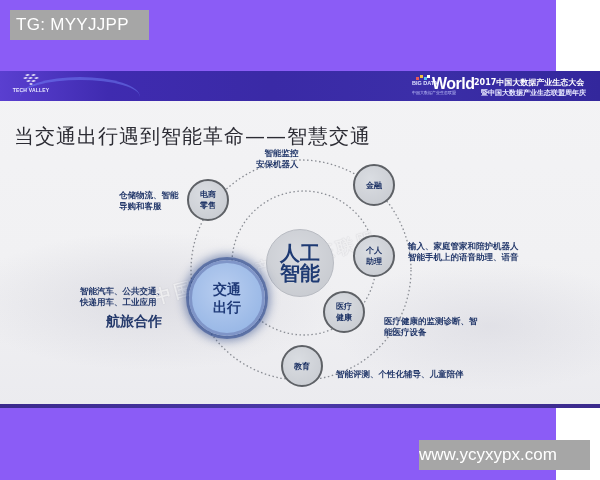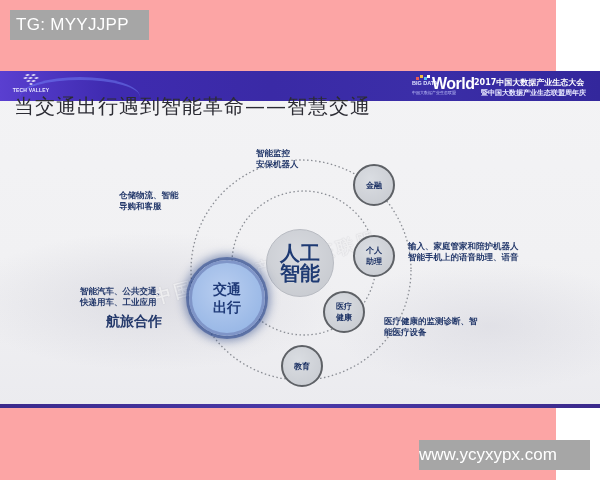--- a/index.html
+++ b/index.html
@@ -1,18 +1,18 @@
 <!DOCTYPE html>
 <html><head>
 <meta charset="utf-8">
 <style>
   * { margin:0; padding:0; box-sizing:border-box; }
   html, body { width:600px; height:480px; background:#ffffff; overflow:hidden;
     font-family:"DejaVu Sans","Liberation Sans",sans-serif; }
-  .stage { position:relative; width:556px; height:480px; background:#fca5a5; }
+  .stage { position:relative; width:556px; height:480px; background:#8b5cf6; }
 
   .tag-badge { position:absolute; left:10px; top:10px; width:139px; height:30px;
     background:#a6a6a6; color:#ffffff; font-family:"Liberation Sans",sans-serif;
     font-size:17px; line-height:30px; padding-left:6px; letter-spacing:0.3px; }
 
   .slide { position:absolute; left:0; top:71px; width:600px; height:337px;
     background:linear-gradient(180deg,#f3f3f5 0%,#f1f1f3 55%,#ebebef 100%); overflow:hidden; }
   .mist1 { position:absolute; left:-40px; top:160px; width:380px; height:140px;
     background:radial-gradient(ellipse at center, rgba(200,200,210,0.45), rgba(240,240,244,0) 70%); }
   .mist2 { position:absolute; left:330px; top:190px; width:320px; height:130px;
@@ -31,21 +31,21 @@
   .bd-word { position:absolute; left:0; top:5px; color:#dfe3ff; font-size:5.5px; font-weight:bold;
     font-family:"Liberation Sans",sans-serif; }
   .bd-world { position:absolute; left:20px; top:0px; color:#ffffff; font-size:16px; font-weight:bold;
     font-family:"Liberation Sans",sans-serif; letter-spacing:-0.5px; }
   .bd-sub { position:absolute; left:0; top:15px; color:#c8ccff; font-size:4px; white-space:nowrap; }
   .bd-dots { position:absolute; left:4px; top:0; width:14px; height:6px; }
 
   .conf1 { position:absolute; left:474px; top:6px; color:#ffffff; font-size:8px; font-weight:bold; white-space:nowrap; }
   .conf2 { position:absolute; left:457px; top:17px; color:#e8e8ff; font-size:7px; font-weight:bold; white-space:nowrap;margin-left:24px; }
 
-  .slide-title { position:absolute; left:14px; top:22px; color:#2c2c34; font-size:20px;
+  .slide-title { position:absolute; left:14px; top:52px; color:#2c2c34; font-size:20px;
     letter-spacing:1px; white-space:nowrap;text-align:center; }
 
   .bottom-line { position:absolute; left:0; top:333px; width:600px; height:4px;
     background:linear-gradient(90deg,#3b2a8c,#4a39a8,#3b2a8c); }
 
   svg.diagram { position:absolute; left:0; top:0; }
 
   .node { position:absolute; border-radius:50%; display:flex; align-items:center; justify-content:center;
     text-align:center; color:#1f3466; font-weight:bold; }
   .node.small { width:42px; height:42px; border:2.5px solid #5e6166;
@@ -133,26 +133,32 @@
           <div>交通</div>
       <div>出行</div>
         </div>
     </div>
     <div class="desc" style="left:80px; top:215px;">
       <div>智能汽车、公共交通、</div>
       <div>快递用车、工业应用</div>
     </div>
     <div class="desc big" style="left:106px; top:241px;">航旅合作</div>
 
+    <div class="node small" style="left:187px; top:108px;">
+      <div>
+          <div>电商</div>
+      <div>零售</div>
+        </div>
+    </div>
     <div class="desc" style="left:119px; top:119px;">
       <div>仓储物流、智能</div>
       <div>导购和客服</div>
     </div>
 
-    <div class="desc" style="left:256px; top:77px;">
+    <div class="desc" style="left:256px; top:77px;text-align:right;">
       <div>智能监控</div>
       <div>安保机器人</div>
     </div>
 
     <div class="node small" style="left:353px; top:93px;">
       <div>金融</div>
     </div>
 
     <div class="node small" style="left:353px; top:164px;">
       <div>
@@ -172,18 +178,21 @@
         </div>
     </div>
     <div class="desc" style="left:384px; top:245px;">
       <div>医疗健康的监测诊断、智</div>
       <div>能医疗设备</div>
     </div>
 
     <div class="node small" style="left:281px; top:274px;">
       <div>教育</div>
     </div>
+    <div class="desc" style="left:336px; top:298px;">
+      <div>智能评测、个性化辅导、儿童陪伴</div>
+    </div>
 
     <div class="bottom-line"></div>
   </div>
 
   <div class="url-badge">www.ycyxypx.com</div>
 </div>
 
 </body></html>

